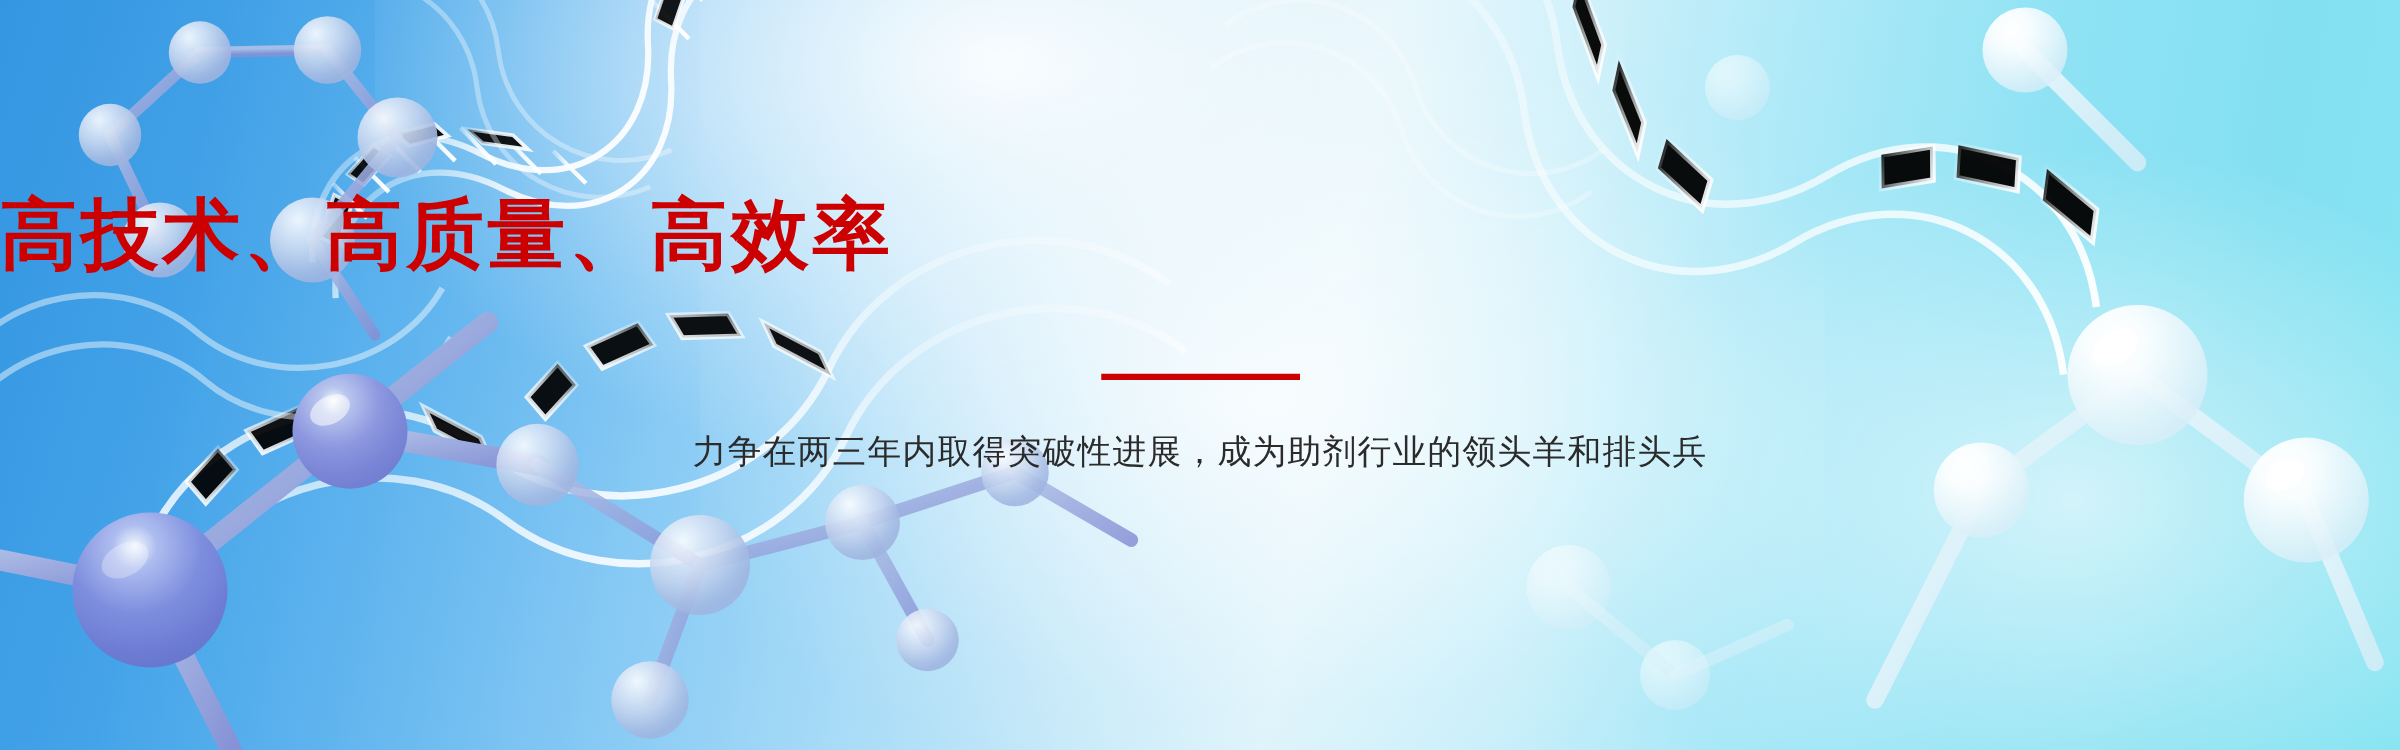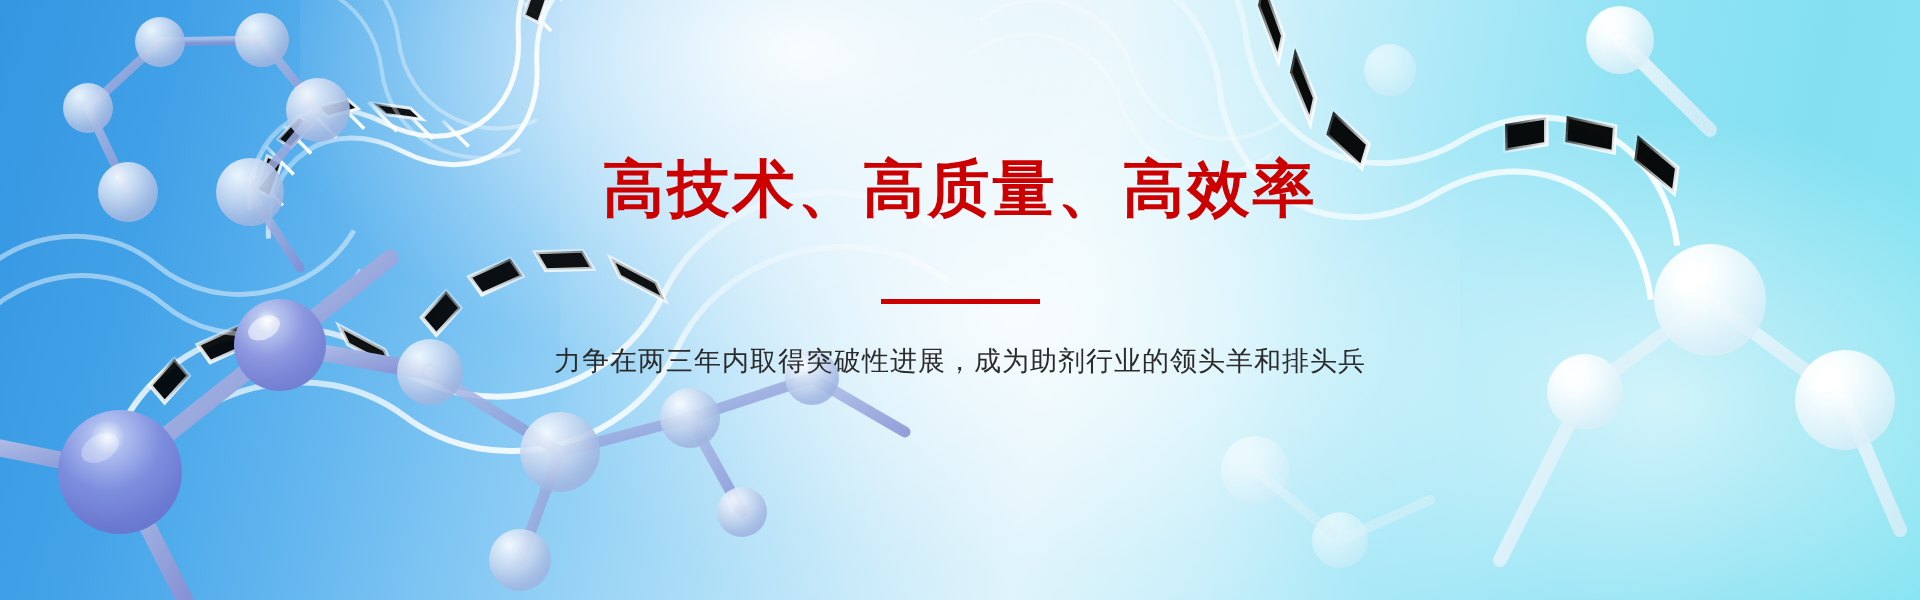--- a/index.html
+++ b/index.html
@@ -90,21 +90,21 @@
     position: absolute;
     left: 0; top: 0;
     width: 1920px;
     height: 600px;
   }
   .headline {
     position: absolute;
     left: 0;
     top: 158px;
     width: 1920px;
-    text-align: center;
+    text-align: left;
     color: #cc0000;
     font-size: 62px;
     font-weight: bold;
     letter-spacing: 3px;
     line-height: 1;
     white-space: nowrap;
   }
   .divider {
     position: absolute;
     left: 881px;

